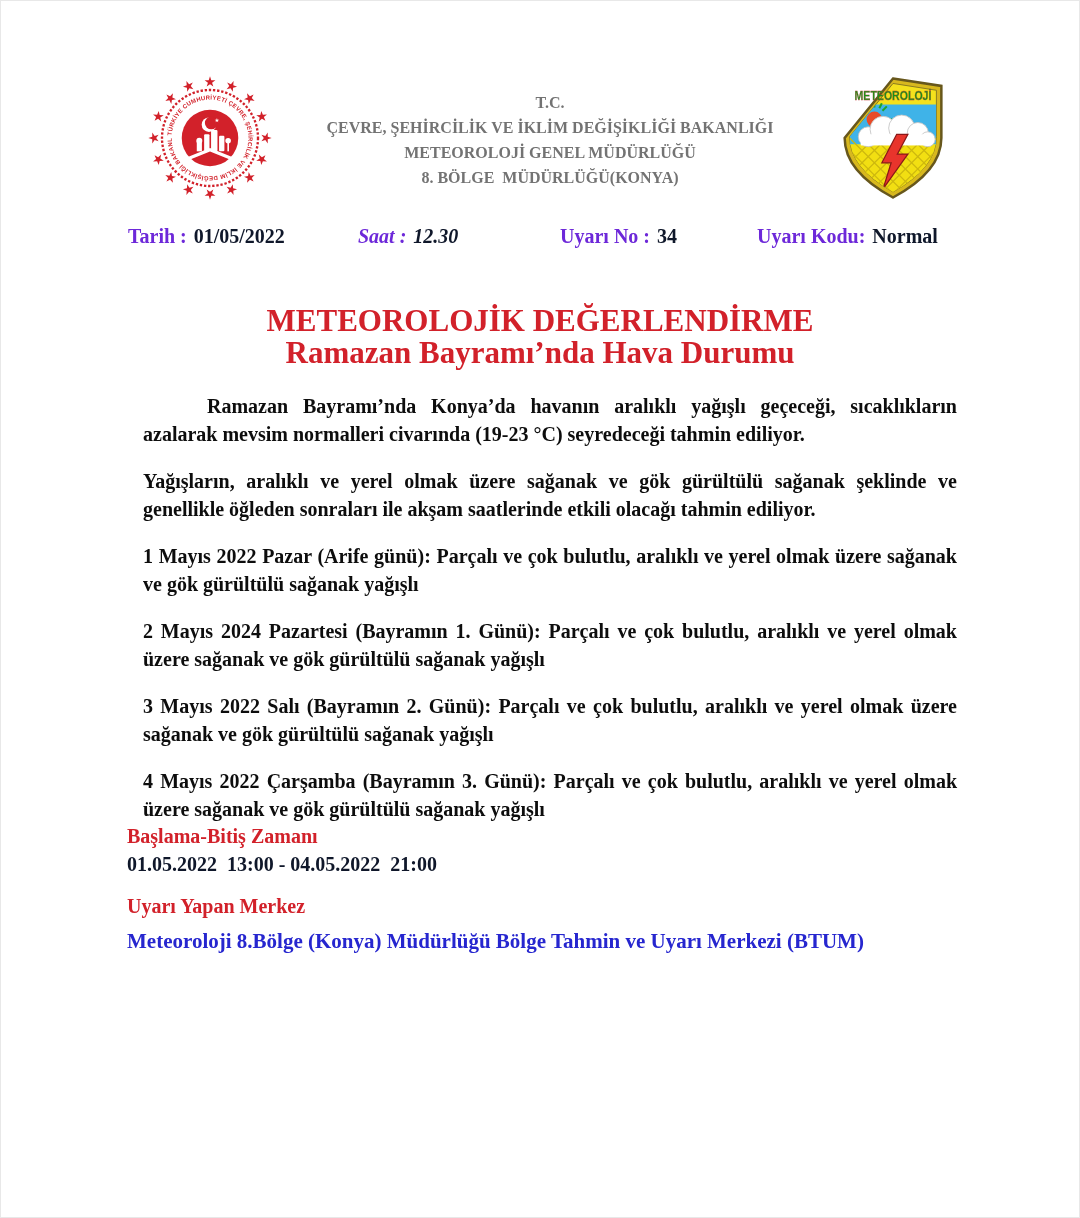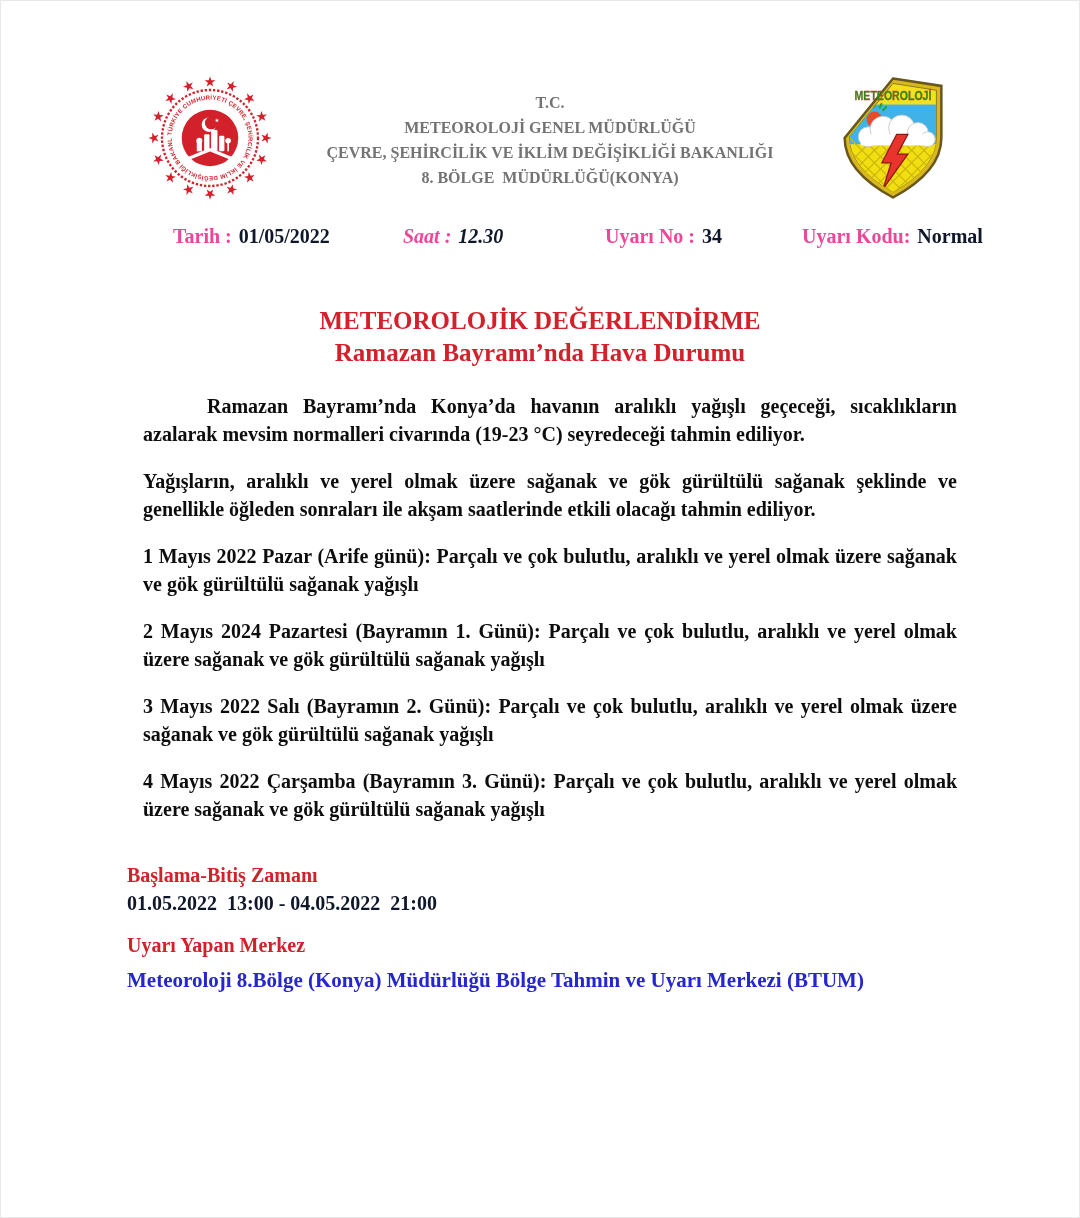--- a/index.html
+++ b/index.html
@@ -8,30 +8,30 @@
     font-family:"Liberation Serif",serif;font-weight:bold;overflow:hidden;
     box-shadow:inset 0 0 0 1px #e8e8e8;
   }
   .emblem-left{position:absolute;left:146px;top:74px;width:128px;height:128px;}
   .emblem-right{position:absolute;left:831px;top:76px;width:124px;height:124px;}
   .header-text{position:absolute;left:235px;top:90px;width:630px;text-align:center;
     color:#737373;font-size:16px;line-height:25px;}
   .keep-space{white-space:pre-wrap;}
   .meta-row{position:absolute;left:128px;top:225px;width:830px;height:32px;font-size:20px;}
   .mi{position:absolute;top:0;white-space:nowrap;}
-  .mi .lbl{color:#ec4899;margin-left:45px;}
+  .mi .lbl{color:#6d28d9;}
   .mi .val{color:#0f172a;margin-left:7px;}
   #mi-tarih{left:0;} #mi-saat{left:230px;font-style:italic;} #mi-uyarino{left:432px;} #mi-uyarikodu{left:629px;}
   .title-block{position:absolute;left:0;top:305px;width:1080px;text-align:center;
-    color:#d2212a;font-size:25px;line-height:32px;}
+    color:#d2212a;font-size:31px;line-height:32px;}
   .body-text{position:absolute;left:127px;top:392px;width:830px;color:#0d0d0d;
     font-size:20px;line-height:28px;text-align:justify;}
   .body-text p{margin:0 0 19px 16px;}
   .indent{text-indent:64px;}
-  .footer{position:absolute;left:127px;top:861px;width:830px;font-size:20px;line-height:28px;}
+  .footer{position:absolute;left:127px;top:822px;width:830px;font-size:20px;line-height:28px;}
   .footer p{margin:0;}
   .f-label{color:#d2212a;}
   .f-date{color:#0f172a;}
   .f-issuer-label{color:#d2212a;margin-top:14px !important;}
   .f-issuer{color:#2626cf;margin-top:7px !important;font-size:21px;}
 </style>
 </head>
 <body>
 
 <div class="page">
@@ -78,22 +78,22 @@
         <rect x="68.5" y="58" width="5" height="14.5" rx="1"></rect>
         <circle cx="77" cy="62.5" r="2.6"></circle>
         <rect x="76.3" y="64" width="1.5" height="8.5"></rect>
       </g>
       <path d="M38,80 L60,71 L82,80" stroke="#ffffff" stroke-width="3" fill="none"></path>
     </svg>
   </div>
 
   <div class="header-text">
     <div>T.C.</div>
+    <div>ÇEVRE, ŞEHİRCİLİK VE İKLİM DEĞİŞİKLİĞİ BAKANLIĞI</div>
     <div>METEOROLOJİ GENEL MÜDÜRLÜĞÜ</div>
-    <div>ÇEVRE, ŞEHİRCİLİK VE İKLİM DEĞİŞİKLİĞİ BAKANLIĞI</div>
     <div class="keep-space">8. BÖLGE  MÜDÜRLÜĞÜ(KONYA)</div>
   </div>
 
   <div class="emblem-right">
     <svg viewBox="0 0 100 100" width="124" height="124">
       <defs>
         <clipPath id="shieldClip">
             <path d="M50,6 L85,11.5 L85,49 Q85,74 50,93.5 Q15,74 15,49 Z"></path>
           </clipPath>
       </defs>

